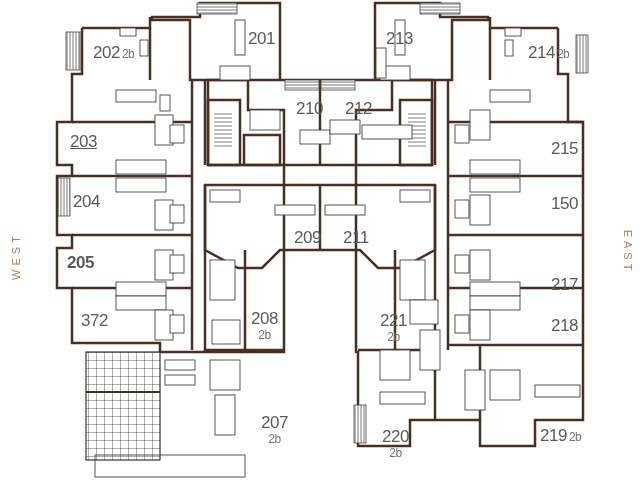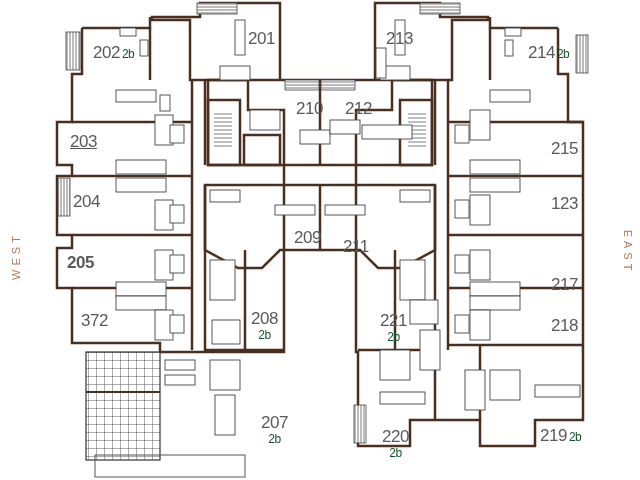--- a/index.html
+++ b/index.html
@@ -1,20 +1,20 @@
 <!DOCTYPE html>
 <html><head>
 <meta charset="utf-8">
 <style>
   html,body{margin:0;padding:0;background:#ffffff;}
   body{width:640px;height:480px;position:relative;overflow:hidden;font-family:"Liberation Sans",sans-serif;}
   #plan{position:absolute;left:0;top:0;width:640px;height:480px;}
   .unit-label{position:absolute;font-size:17px;color:#555555;font-weight:300;letter-spacing:-0.5px;line-height:1;white-space:nowrap;}
   .unit-label .num{color:#5a5a5a;}
-  .unit-label .beds{font-size:12px;color:#14532d;margin-left:2px;}
+  .unit-label .beds{font-size:12px;color:#737373;margin-left:2px;}
   .unit-label.stack .beds{display:block;text-align:center;margin-left:0;margin-top:2px;}
   .side-label{position:absolute;font-size:11px;letter-spacing:4px;color:#b07a55;}
   #west{left:-8px;top:250px;transform:rotate(-90deg);transform-origin:center;}
   #east{left:606px;top:246px;transform:rotate(90deg);transform-origin:center;}
 </style>
 </head>
 <body>
 
 <div id="plan">
 <svg width="640" height="480" viewBox="0 0 640 480">
@@ -172,25 +172,25 @@
   <div class="unit-label" style="left:248px;top:30px;"><span class="num">201</span></div>
   <div class="unit-label" style="left:70px;top:133px;text-decoration:underline;"><span class="num">203</span></div>
   <div class="unit-label" style="left:73px;top:193px;text-align:center;"><span class="num">204</span></div>
   <div class="unit-label" style="left:67px;top:254px;font-weight:bold;"><span class="num">205</span></div>
   <div class="unit-label" style="left:81px;top:312px;"><span class="num">372</span></div>
   <div class="unit-label stack" style="left:251px;top:310px;"><span class="num">208</span><span class="beds">2b</span></div>
   <div class="unit-label stack" style="left:249px;top:414px;margin-left:12px;"><span class="num">207</span><span class="beds">2b</span></div>
   <div class="unit-label" style="left:296px;top:100px;"><span class="num">210</span></div>
   <div class="unit-label" style="left:345px;top:100px;"><span class="num">212</span></div>
   <div class="unit-label" style="left:294px;top:229px;"><span class="num">209</span></div>
-  <div class="unit-label" style="left:343px;top:238px;"><span class="num">211</span></div>
+  <div class="unit-label" style="left:343px;top:229px;"><span class="num">211</span></div>
   <div class="unit-label" style="left:386px;top:30px;"><span class="num">213</span></div>
   <div class="unit-label" style="left:528px;top:44px;"><span class="num">214</span><span class="beds">2b</span></div>
   <div class="unit-label" style="left:551px;top:140px;"><span class="num">215</span></div>
-  <div class="unit-label" style="left:551px;top:195px;"><span class="num">123</span></div>
+  <div class="unit-label" style="left:551px;top:195px;"><span class="num">150</span></div>
   <div class="unit-label" style="left:551px;top:254px;margin-top:22px;"><span class="num">217</span></div>
   <div class="unit-label" style="left:551px;top:317px;"><span class="num">218</span></div>
   <div class="unit-label" style="left:540px;top:427px;"><span class="num">219</span><span class="beds">2b</span></div>
   <div class="unit-label stack" style="left:382px;top:428px;"><span class="num">220</span><span class="beds">2b</span></div>
   <div class="unit-label stack" style="left:380px;top:312px;"><span class="num">221</span><span class="beds">2b</span></div>
 
   
   <div class="side-label" id="west">WEST</div>
   <div class="side-label" id="east">EAST</div>
 </div>

